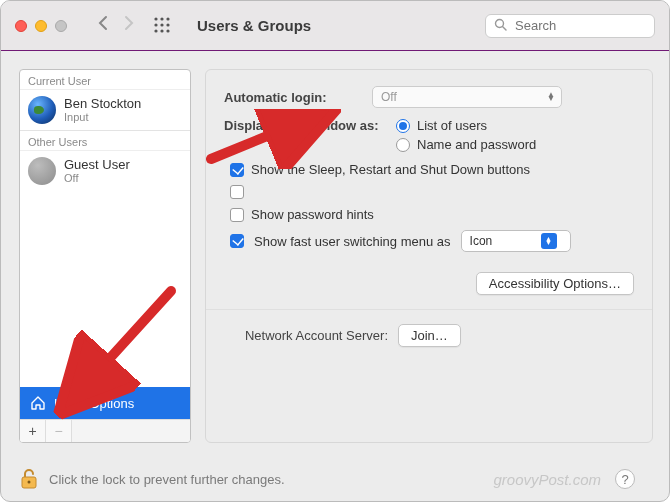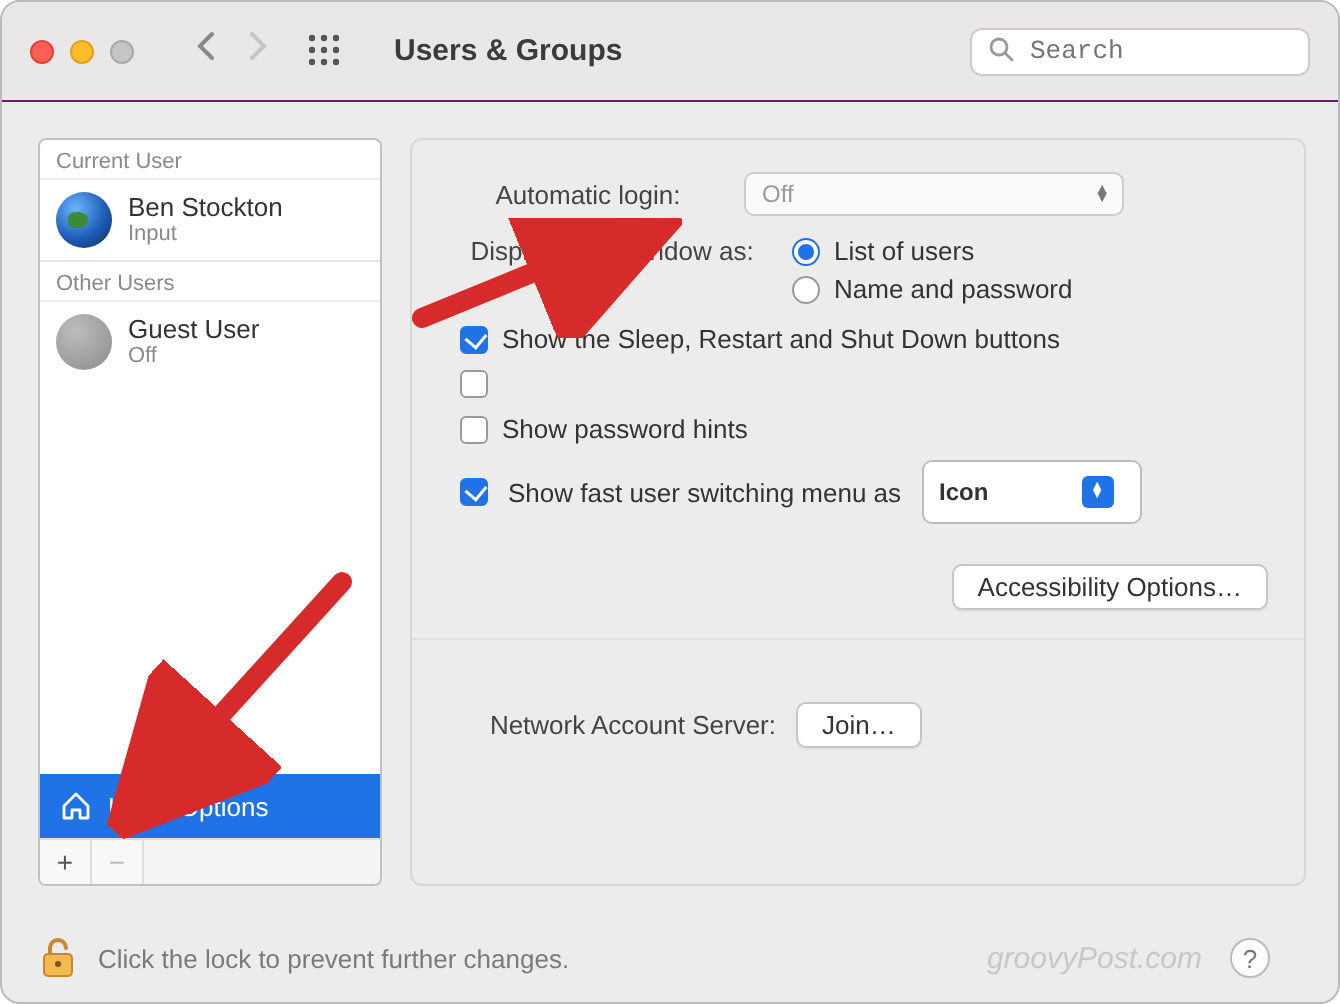--- a/index.html
+++ b/index.html
@@ -41,21 +41,21 @@
   }
   .title { font-weight: 600; font-size: 15px; color: #3b3b3b; margin-left: 6px; flex: 0 0 auto;}
   .titlebar-spacer { flex: 1; }
   .search-wrap {
     display: flex; align-items: center; gap: 6px;
     background: #fff; border: 1px solid #ccc; border-radius: 6px;
     height: 24px; width: 170px; padding: 0 8px; color: #8a8a8a;
   }
   .search-wrap input {
     border: none; outline: none; background: transparent;
-    font-size: 13px; color: #555; width: 100%; font-family: Liberation Mono, monospace;
+    font-size: 13px; color: #555; width: 100%;
   }
 
   
   .content {
     display: flex;
     padding: 18px 16px 8px 18px;
     gap: 14px;
     height: 400px;
   }
 
@@ -117,21 +117,21 @@
   
   .panel {
     flex: 1;
     background: #ececec;
     border: 1px solid #d7d7d7;
     border-radius: 6px;
     padding: 16px 18px 12px 18px;
     position: relative;
   }
   .row { display: flex; align-items: center; margin-bottom: 10px; gap: 8px;}
-  .label-right { width: 140px; text-align: center; color: #444; }
+  .label-right { width: 140px; text-align: left; color: #444; font-weight: bold; }
   .label-right-sm { width: 164px; text-align: right; color: #444; }
   .popup {
     flex: 1; max-width: 190px; height: 22px;
     background: #fafafa; border: 1px solid #ccc; border-radius: 5px;
     display: flex; align-items: center; justify-content: space-between;
     padding: 0 6px 0 8px; color: #9a9a9a; font-size: 12px;
   }
   .updown {
     display:flex; flex-direction:column; line-height:0.5; font-size:8px; color:#777;
   }
@@ -154,38 +154,38 @@
     background:#1f73e7; border-color:#1f73e7;
   }
   .checkbox.checked::after{
     content:""; position:absolute; left:2px; top:-1px;
     width:8px; height:10px; border:solid #fff; border-width:0 2px 2px 0;
     transform: rotate(40deg) scale(0.75);
   }
   .checks { margin-left: 6px; display:flex; flex-direction:column; gap:8px; margin-top:6px;}
   .switching-row { display:flex; align-items:center; gap:10px;}
   .icon-popup {
-    width: 110px; height: 32px; background:#fff; border:1px solid #bfbfbf;
+    width: 110px; height: 22px; background:#fff; border:1px solid #bfbfbf;
     border-radius:5px; display:flex; align-items:center; justify-content:space-between;
-    padding:0 13px 0 8px; font-size:12px; color:#333;font-weight:bold;
+    padding:0 13px 0 8px; font-size:12px; color:#333;
   }
   .icon-popup .caret{
     width:16px; height:16px; background:#1f73e7; border-radius:3px;
     display:flex; flex-direction:column; align-items:center; justify-content:center;
     color:#fff; font-size:7px; line-height:0.6;
   }
   .btn {
     background:#fff; border:1px solid #c5c5c5; border-radius:5px;
     padding:3px 12px; font-size:13px; color:#333;
     box-shadow: 0 1px 1px rgba(0,0,0,0.05);
   }
   .panel-bottom {
     display:flex; justify-content:flex-end; margin-top:20px;
   }
-  .nas-row { display:flex; align-items:center; gap:10px; margin-top:31px;}
+  .nas-row { display:flex; align-items:center; gap:10px; margin-top:14px;}
 
   .divider-h { border-top:1px solid #dfdfdf; margin:14px -18px 10px -18px;}
 
   
   .footer {
     position:absolute; left:0; right:16px; bottom:0;
     padding: 8px 18px 10px 18px;
     display:flex; align-items:center; justify-content:space-between;
   }
   .footer-left { display:flex; align-items:center; gap:10px; color:#7a7a7a; font-size:13px;}

